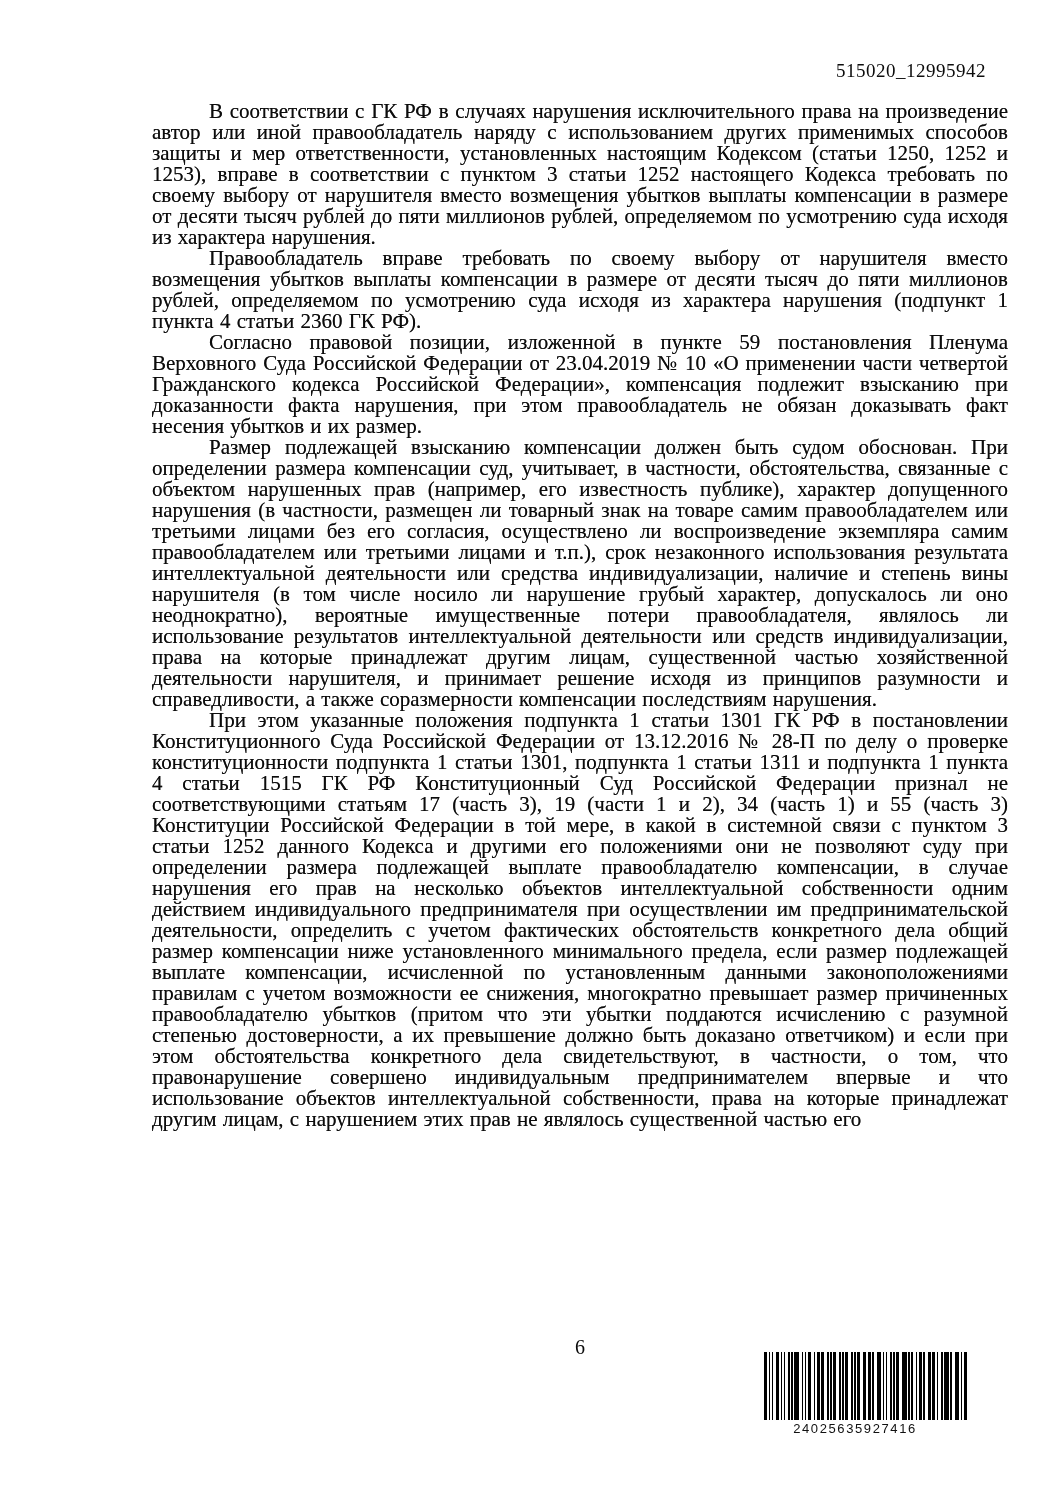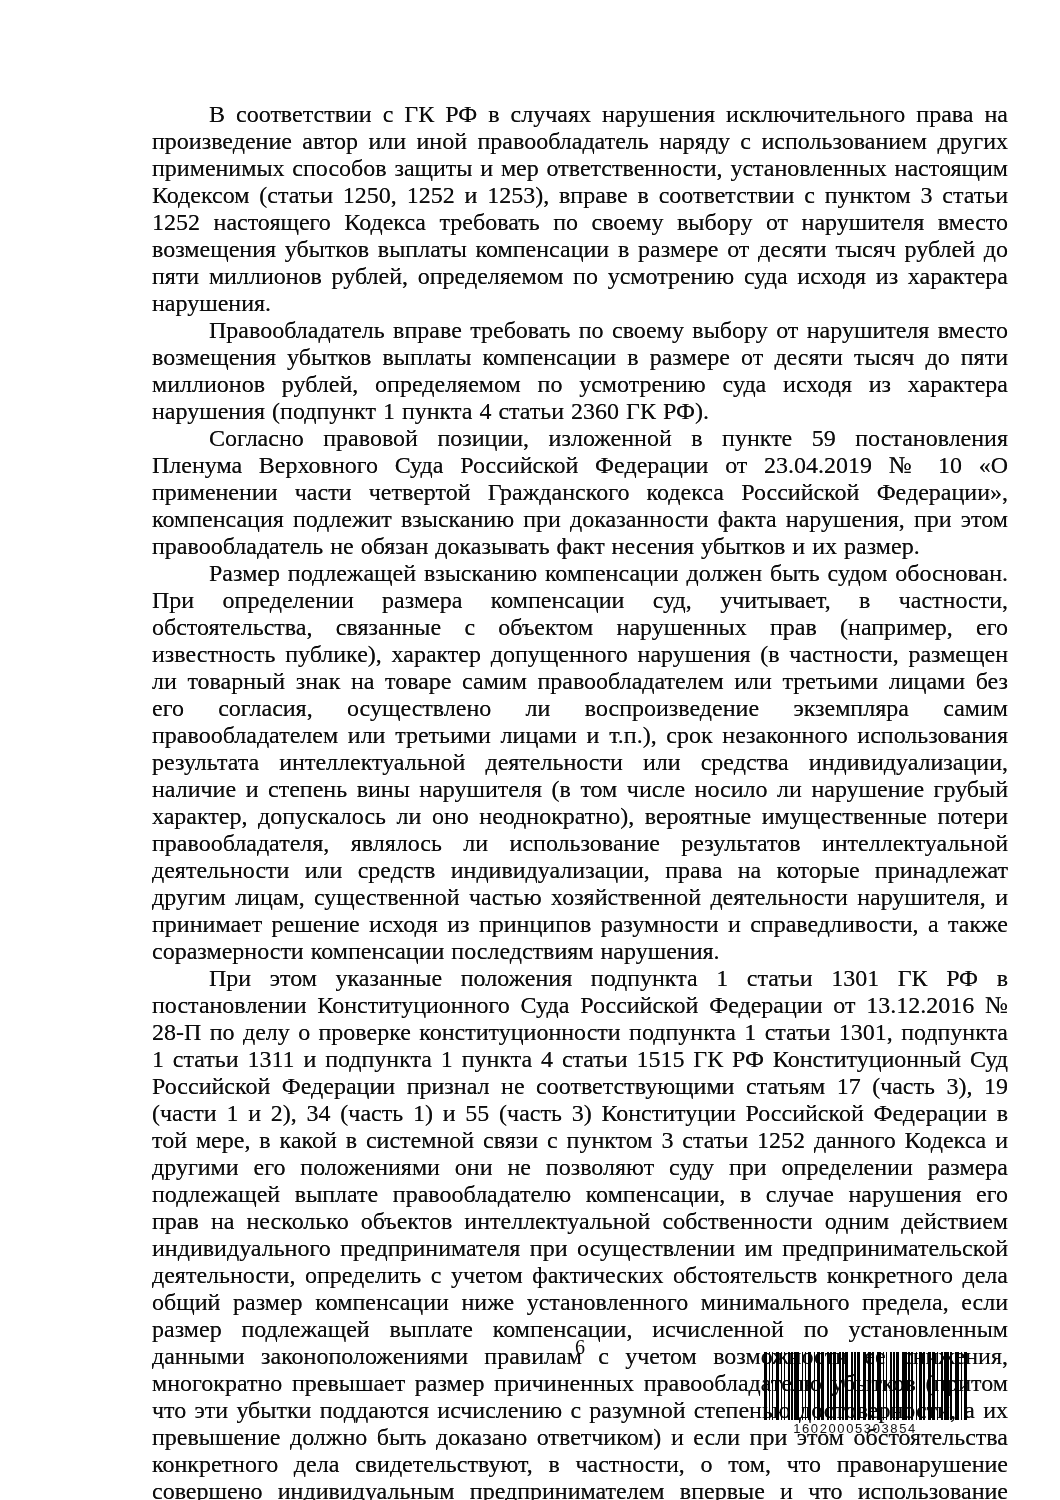--- a/index.html
+++ b/index.html
@@ -28,22 +28,22 @@
   }
   .content {
     position: absolute;
     top: 101px;
     left: 152px;
     width: 856px;
   }
   .content p {
     margin: 0;
     padding: 0;
-    font-size: 24px;
-    line-height: 27px;
+    font-size: 21px;
+    line-height: 21px;
     text-indent: 57px;
     text-align: justify;
     word-spacing: 1px;
     text-shadow: 0 0 0.5px rgba(0,0,0,0.65);
   }
   .page-number {
     position: absolute;
     top: 1336px;
     left: 152px;
     width: 856px;
@@ -76,29 +76,30 @@
     font-size: 13px;
     letter-spacing: 1.6px;
     color: #111;
   }
 </style>
 </head>
 <body>
 
 <div class="page">
 
+  <div class="header-id">515020_12995942</div>
 
   <div class="content">
     <p>В соответствии с ГК РФ в случаях нарушения исключительного права на произведение автор или иной правообладатель наряду с использованием других применимых способов защиты и мер ответственности, установленных настоящим Кодексом (статьи 1250, 1252 и 1253), вправе в соответствии с пунктом 3 статьи 1252 настоящего Кодекса требовать по своему выбору от нарушителя вместо возмещения убытков выплаты компенсации в размере от десяти тысяч рублей до пяти миллионов рублей, определяемом по усмотрению суда исходя из характера нарушения.</p>
     <p>Правообладатель вправе требовать по своему выбору от нарушителя вместо возмещения убытков выплаты компенсации в размере от десяти тысяч до пяти миллионов рублей, определяемом по усмотрению суда исходя из характера нарушения (подпункт 1 пункта 4 статьи 2360 ГК РФ).</p>
     <p>Согласно правовой позиции, изложенной в пункте 59 постановления Пленума Верховного Суда Российской Федерации от 23.04.2019 № 10 «О применении части четвертой Гражданского кодекса Российской Федерации», компенсация подлежит взысканию при доказанности факта нарушения, при этом правообладатель не обязан доказывать факт несения убытков и их размер.</p>
     <p>Размер подлежащей взысканию компенсации должен быть судом обоснован. При определении размера компенсации суд, учитывает, в частности, обстоятельства, связанные с объектом нарушенных прав (например, его известность публике), характер допущенного нарушения (в частности, размещен ли товарный знак на товаре самим правообладателем или третьими лицами без его согласия, осуществлено ли воспроизведение экземпляра самим правообладателем или третьими лицами и т.п.), срок незаконного использования результата интеллектуальной деятельности или средства индивидуализации, наличие и степень вины нарушителя (в том числе носило ли нарушение грубый характер, допускалось ли оно неоднократно), вероятные имущественные потери правообладателя, являлось ли использование результатов интеллектуальной деятельности или средств индивидуализации, права на которые принадлежат другим лицам, существенной частью хозяйственной деятельности нарушителя, и принимает решение исходя из принципов разумности и справедливости, а также соразмерности компенсации последствиям нарушения.</p>
     <p>При этом указанные положения подпункта 1 статьи 1301 ГК РФ в постановлении Конституционного Суда Российской Федерации от 13.12.2016 № 28-П по делу о проверке конституционности подпункта 1 статьи 1301, подпункта 1 статьи 1311 и подпункта 1 пункта 4 статьи 1515 ГК РФ Конституционный Суд Российской Федерации признал не соответствующими статьям 17 (часть 3), 19 (части 1 и 2), 34 (часть 1) и 55 (часть 3) Конституции Российской Федерации в той мере, в какой в системной связи с пунктом 3 статьи 1252 данного Кодекса и другими его положениями они не позволяют суду при определении размера подлежащей выплате правообладателю компенсации, в случае нарушения его прав на несколько объектов интеллектуальной собственности одним действием индивидуального предпринимателя при осуществлении им предпринимательской деятельности, определить с учетом фактических обстоятельств конкретного дела общий размер компенсации ниже установленного минимального предела, если размер подлежащей выплате компенсации, исчисленной по установленным данными законоположениями правилам с учетом возможности ее снижения, многократно превышает размер причиненных правообладателю убытков (притом что эти убытки поддаются исчислению с разумной степенью достоверности, а их превышение должно быть доказано ответчиком) и если при этом обстоятельства конкретного дела свидетельствуют, в частности, о том, что правонарушение совершено индивидуальным предпринимателем впервые и что использование объектов интеллектуальной собственности, права на которые принадлежат другим лицам, с нарушением этих прав не являлось существенной частью его</p>
   </div>
 
   <div class="page-number">6</div>
 
   <div class="barcode-block">
     <div class="bars" id="barcode-bars"><i style="width:3px;margin-right:1.5px"></i><i style="width:1.5px;margin-right:1.5px"></i><i style="width:1.5px;margin-right:3px"></i><i style="width:3px;margin-right:1.5px"></i><i style="width:1.5px;margin-right:1.5px"></i><i style="width:1.5px;margin-right:3px"></i><i style="width:1.5px;margin-right:1.5px"></i><i style="width:1.5px;margin-right:1.5px"></i><i style="width:4.5px;margin-right:3px"></i><i style="width:1.5px;margin-right:1.5px"></i><i style="width:1.5px;margin-right:1.5px"></i><i style="width:3px;margin-right:3px"></i><i style="width:1.5px;margin-right:1.5px"></i><i style="width:3px;margin-right:1.5px"></i><i style="width:3px;margin-right:3px"></i><i style="width:1.5px;margin-right:1.5px"></i><i style="width:1.5px;margin-right:1.5px"></i><i style="width:3px;margin-right:3px"></i><i style="width:1.5px;margin-right:1.5px"></i><i style="width:1.5px;margin-right:1.5px"></i><i style="width:3px;margin-right:3px"></i><i style="width:1.5px;margin-right:1.5px"></i><i style="width:1.5px;margin-right:1.5px"></i><i style="width:3px;margin-right:3px"></i><i style="width:3px;margin-right:1.5px"></i><i style="width:3px;margin-right:1.5px"></i><i style="width:1.5px;margin-right:3px"></i><i style="width:4.5px;margin-right:1.5px"></i><i style="width:1.5px;margin-right:1.5px"></i><i style="width:1.5px;margin-right:3px"></i><i style="width:1.5px;margin-right:1.5px"></i><i style="width:1.5px;margin-right:1.5px"></i><i style="width:3px;margin-right:3px"></i><i style="width:4.5px;margin-right:1.5px"></i><i style="width:1.5px;margin-right:1.5px"></i><i style="width:1.5px;margin-right:3px"></i><i style="width:1.5px;margin-right:1.5px"></i><i style="width:3px;margin-right:1.5px"></i><i style="width:1.5px;margin-right:3px"></i><i style="width:3px;margin-right:1.5px"></i><i style="width:3px;margin-right:1.5px"></i><i style="width:1.5px;margin-right:3px"></i><i style="width:1.5px;margin-right:1.5px"></i><i style="width:4.5px;margin-right:1.5px"></i><i style="width:1.5px;margin-right:3px"></i><i style="width:4.5px;margin-right:1.5px"></i><i style="width:1.5px;margin-right:1.5px"></i><i style="width:3px;margin-right:0px"></i></div>
-    <div class="barcode-digits">16020005303854</div>
+    <div class="barcode-digits">24025635927416</div>
   </div>
 
 </div>
 
 </body></html>

